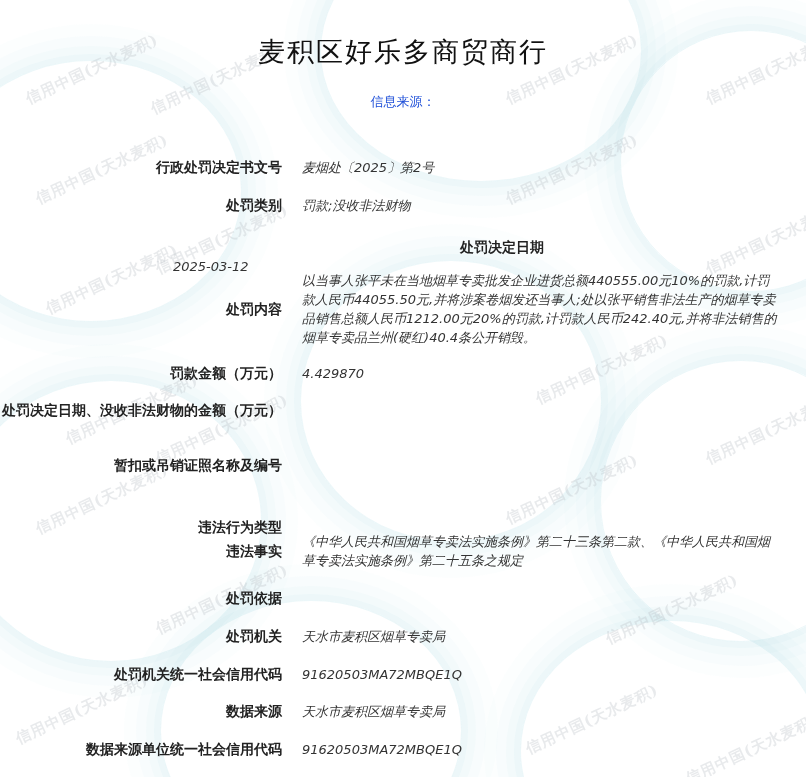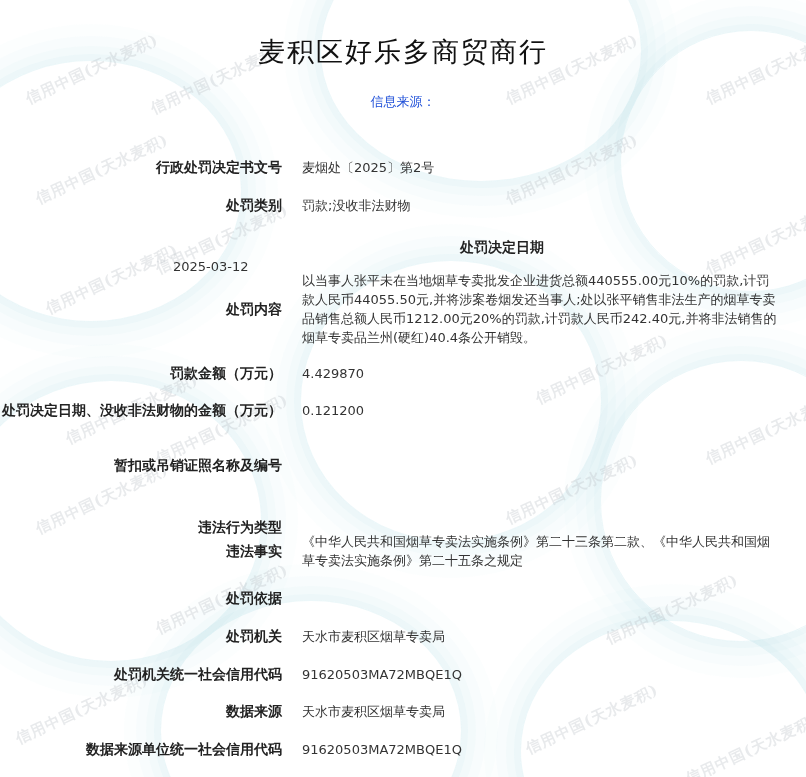--- a/index.html
+++ b/index.html
@@ -84,20 +84,21 @@
       color: #222222;
       line-height: 19px;
       flex-shrink: 0;
     }
     .row .value {
       margin-left: 20px;
       width: 480px;
       font-size: 13px;
       color: #333333;
       line-height: 19px;
+      font-style: italic;
     }
   </style>
 </head>
 <body>
 
 <div class="bg-layer">
   <div class="guilloche" style="left:-60px; top:60px; width:300px; height:260px;"></div>
   <div class="guilloche" style="left:320px; top:-80px; width:320px; height:260px;"></div>
   <div class="guilloche" style="left:620px; top:30px; width:260px; height:260px;"></div>
   <div class="guilloche" style="left:-40px; top:380px; width:300px; height:280px;"></div>
@@ -152,21 +153,20 @@
     <div class="value">以当事人张平未在当地烟草专卖批发企业进货总额440555.00元10%的罚款,计罚款人民币44055.50元,并将涉案卷烟发还当事人;处以张平销售非法生产的烟草专卖品销售总额人民币1212.00元20%的罚款,计罚款人民币242.40元,并将非法销售的烟草专卖品兰州(硬红)40.4条公开销毁。</div>
   </div>
 
   <div class="row" style="top:364px;">
     <div class="label">罚款金额（万元）</div>
     <div class="value">4.429870</div>
   </div>
 
   <div class="row" style="top:401px;">
     <div class="label">处罚决定日期、没收非法财物的金额（万元）</div>
-    <div class="value">0.121200</div>
   </div>
 
   <div class="row" style="top:456px;">
     <div class="label">暂扣或吊销证照名称及编号</div>
     <div class="value"></div>
   </div>
 
   <div class="row" style="top:518px;">
     <div class="label">违法行为类型</div>
   </div>

